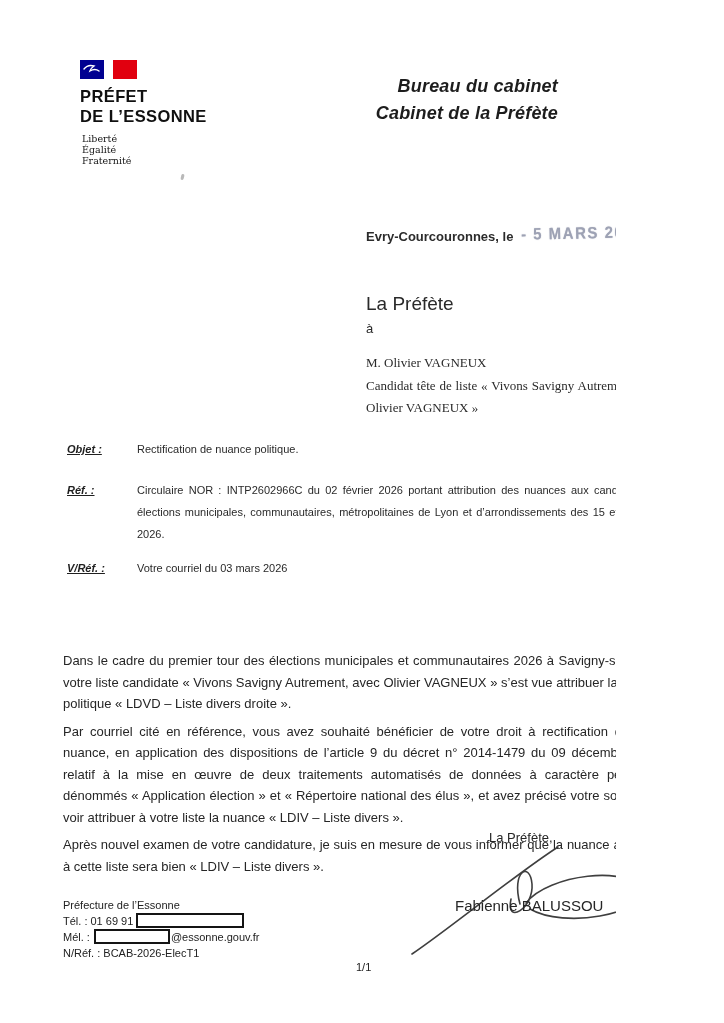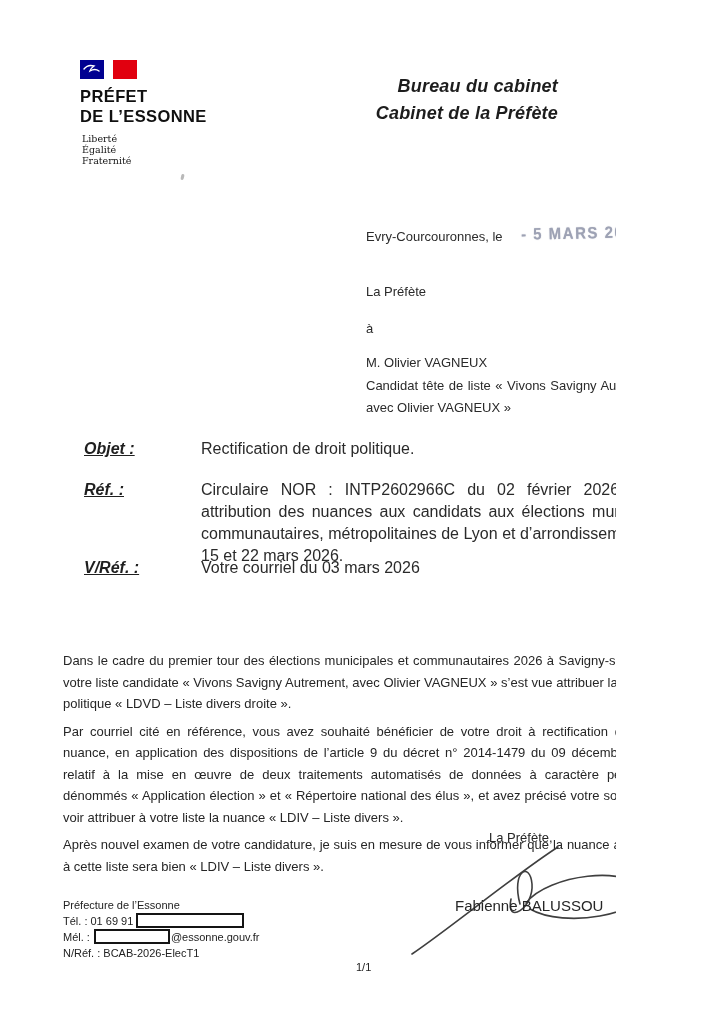--- a/index.html
+++ b/index.html
@@ -16,35 +16,35 @@
                font-size:16.5px; line-height:20px; letter-spacing:0.4px; }
   .motto { margin-top:7px; margin-left:2px; font-family:"DejaVu Serif", serif;
            font-size:9.5px; line-height:11px; color:#151515; }
 
   
   .service { position:absolute; top:73px; right:58px; text-align:right;
              font-weight:bold; font-style:italic; font-size:18px;
              line-height:27px; color:#1d1d1d; letter-spacing:0.2px; }
 
   
-  .dateline { position:absolute; left:366px; top:229px; font-size:13px; color:#2b2b2b; }
+  .dateline { position:absolute; left:366px; top:229px; font-size:13px; color:#2b2b2b;font-weight:bold; }
   .stamp { position:absolute; left:521px; top:224px; color:#8d92a7;
            font-weight:bold; font-size:15px; letter-spacing:1.5px; white-space:nowrap;
            transform:rotate(-1.2deg) scaleY(1.1); opacity:.85;
            text-shadow:0 0 1px rgba(141,146,167,.7); }
 
   
-  .from-line { position:absolute; left:366px; top:284px; font-size:13px; }
+  .from-line { position:absolute; left:366px; top:293px; font-size:19px; }
   .a-line    { position:absolute; left:366px; top:321px; font-size:13px; }
   .recipient { position:absolute; left:366px; top:352px; width:298px;
-               font-size:13px; line-height:22.5px; }
+               font-size:13px; line-height:22.5px;font-family:Liberation Serif, serif; }
   .recipient .just { text-align:justify; }
 
   
-  .meta-row { position:absolute; left:84px; width:597px; display:flex; font-size:16px; line-height:22px;gap:47px; }
+  .meta-row { position:absolute; left:67px; width:597px; display:flex; font-size:11px; line-height:22px; }
   .meta-label { flex:0 0 70px; font-weight:bold; font-style:italic; color:#1f1f1f; }
   .meta-label span { text-decoration:underline; }
   .meta-text { flex:1; text-align:justify; color:#2a2a2a; }
   .row-objet { top:438px; }
   .row-ref   { top:479px; }
   .row-vref  { top:557px;justify-content:center; }
 
   
   .body-text { position:absolute; left:63px; top:602px; width:601px;
                font-size:13px; line-height:21.5px; text-align:justify; color:#262626;margin-top:48px; }
@@ -102,21 +102,21 @@
 
   <div class="from-line">La Préfète</div>
   <div class="a-line">à</div>
   <div class="recipient">
     <div>M. Olivier VAGNEUX</div>
     <div class="just">Candidat tête de liste « Vivons Savigny Autrement, avec Olivier VAGNEUX »</div>
   </div>
 
   <div class="meta-row row-objet">
     <div class="meta-label"><span>Objet :</span></div>
-    <div class="meta-text">Rectification de droit politique.</div>
+    <div class="meta-text">Rectification de nuance politique.</div>
   </div>
   <div class="meta-row row-ref">
     <div class="meta-label"><span>Réf. :</span></div>
     <div class="meta-text">Circulaire NOR : INTP2602966C du 02 février 2026 portant attribution des nuances aux candidats aux élections municipales, communautaires, métropolitaines de Lyon et d’arrondissements des 15 et 22 mars 2026.</div>
   </div>
   <div class="meta-row row-vref">
     <div class="meta-label"><span>V/Réf. :</span></div>
     <div class="meta-text">Votre courriel du 03 mars 2026</div>
   </div>
 

